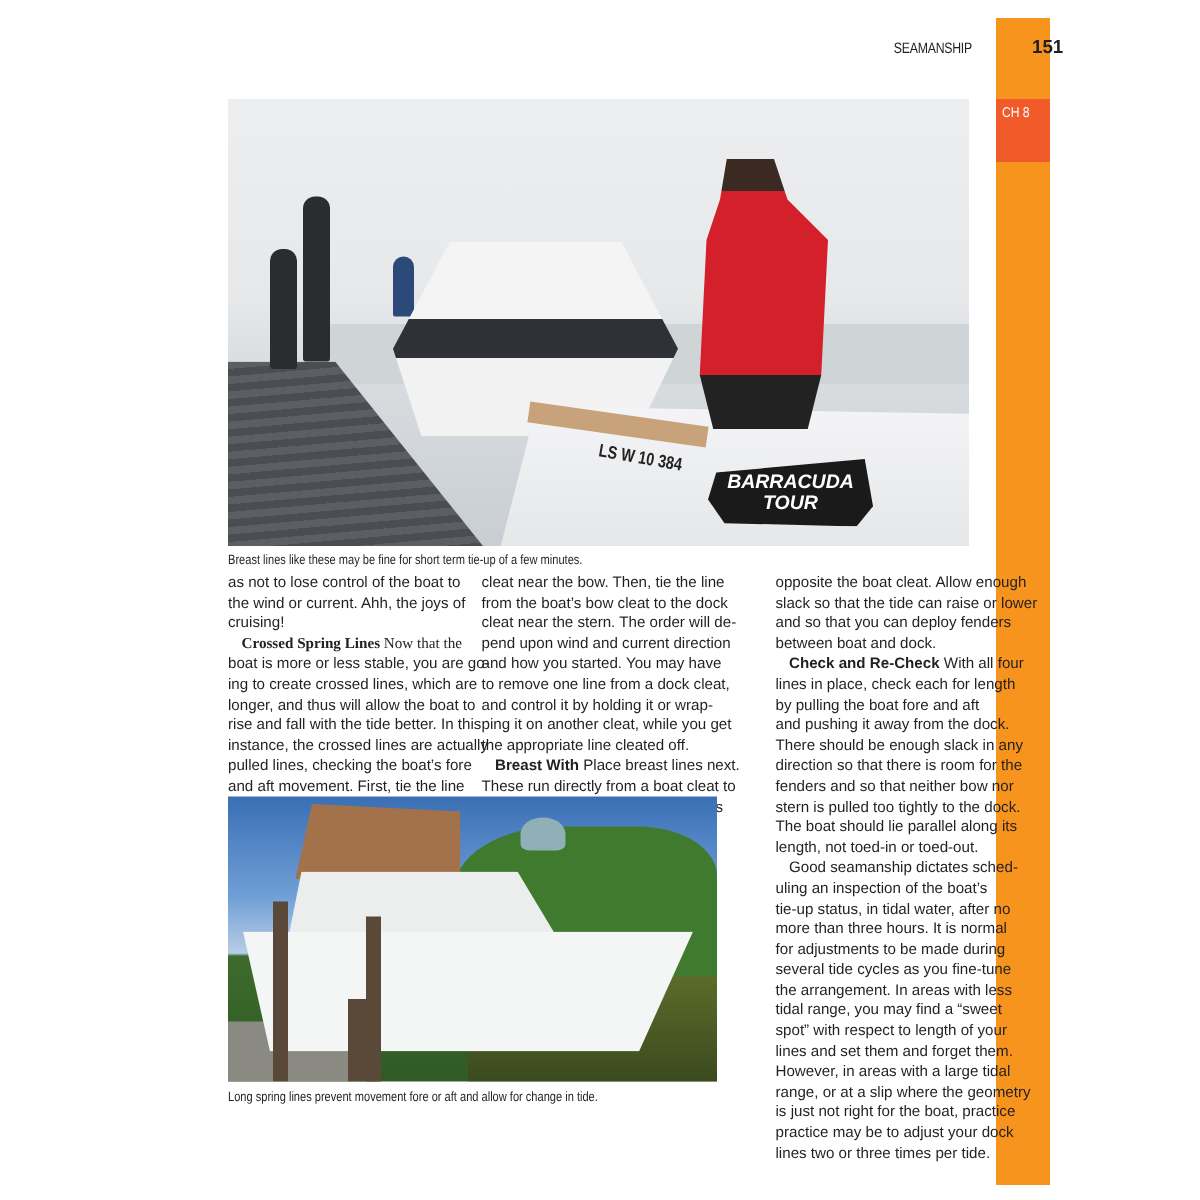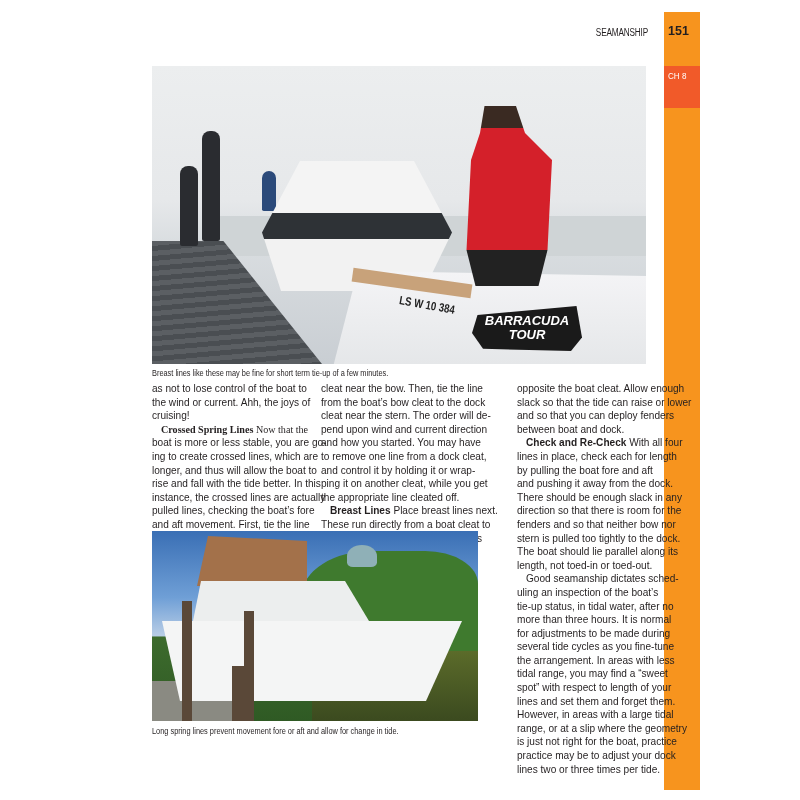--- a/index.html
+++ b/index.html
@@ -9,21 +9,21 @@
   }
   .running-head {
     position: absolute; top: 27px; left: 560px; width: 88px; text-align: right;
     font-family: "Liberation Sans", sans-serif; font-size: 10px; letter-spacing: -0.2px;
     transform: scaleX(0.82); transform-origin: right center; color: #231f20;
   }
   .side-bar {
     position: absolute; left: 664px; top: 12px; width: 36px; height: 778px; background: #f7941e;
   }
   .page-number {
-    position: absolute; left: 668px; top: 24px; font-size: 12.5px; font-weight: bold; color: #231f20;
+    position: absolute; left: 688px; top: 24px; font-size: 12.5px; font-weight: bold; color: #231f20;
   }
   .chapter-tab {
     position: absolute; left: 664px; top: 66px; width: 36px; height: 42px; background: #f15a29;
   }
   .chapter-label {
     position: absolute; left: 668px; top: 70px; font-size: 9.5px; color: #ffffff;
     transform: scaleX(0.85); transform-origin: left center;
   }
   
   .photo1 {
@@ -134,21 +134,21 @@
 <div class="col" style="left:321px;top:382px;width:165px;">
   <span class="line">cleat near the bow. Then, tie the line</span>
   <span class="line">from the boat’s bow cleat to the dock</span>
   <span class="line">cleat near the stern. The order will de-</span>
   <span class="line">pend upon wind and current direction</span>
   <span class="line">and how you started. You may have</span>
   <span class="line">to remove one line from a dock cleat,</span>
   <span class="line">and control it by holding it or wrap-</span>
   <span class="line">ping it on another cleat, while you get</span>
   <span class="line">the appropriate line cleated off.</span>
-  <span class="line" style="padding-left:9px;"><b>Breast Lines</b><span> Place breast lines next.</span></span>
+  <span class="line" style="padding-left:9px;"><b>Breast With</b><span> Place breast lines next.</span></span>
   <span class="line">These run directly from a boat cleat to</span>
   <span class="line">a dock cleat positioned more or less</span>
 </div>
 
 <div class="photo2">
   <div class="p2-trees"></div>
   <div class="p2-tower"></div>
   <div class="p2-water"></div>
   <div class="p2-dock"></div>
   <div class="p2-bimini"></div>

